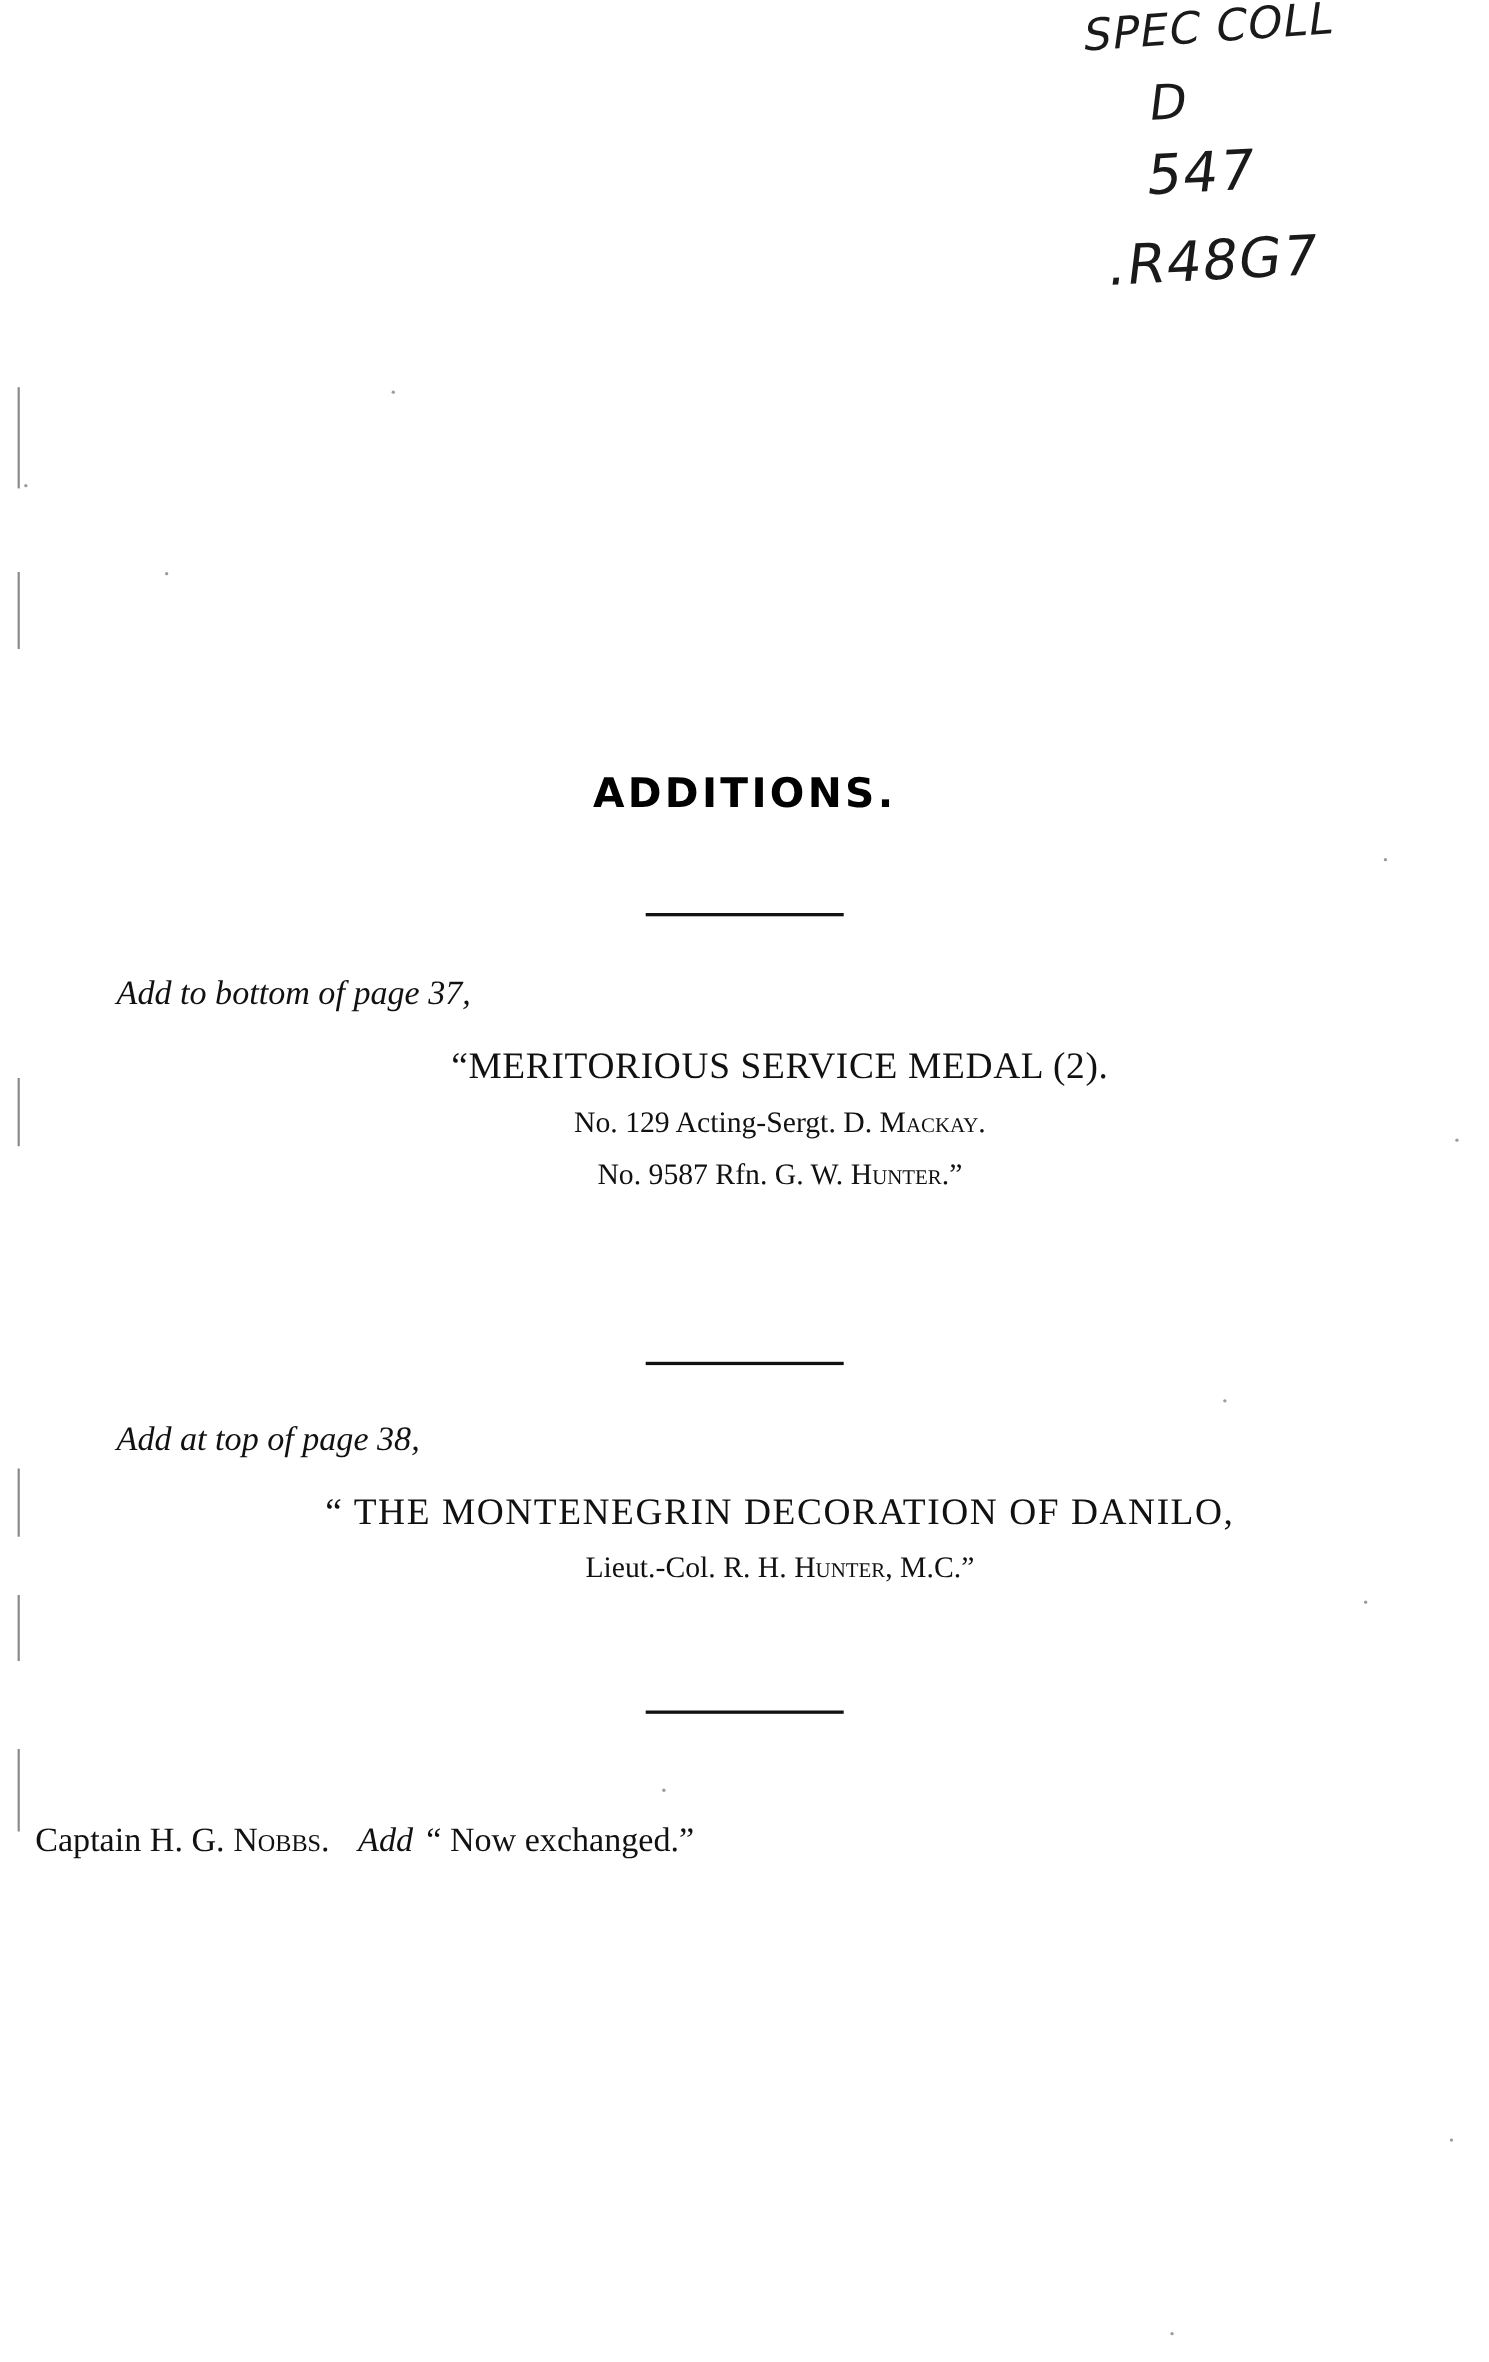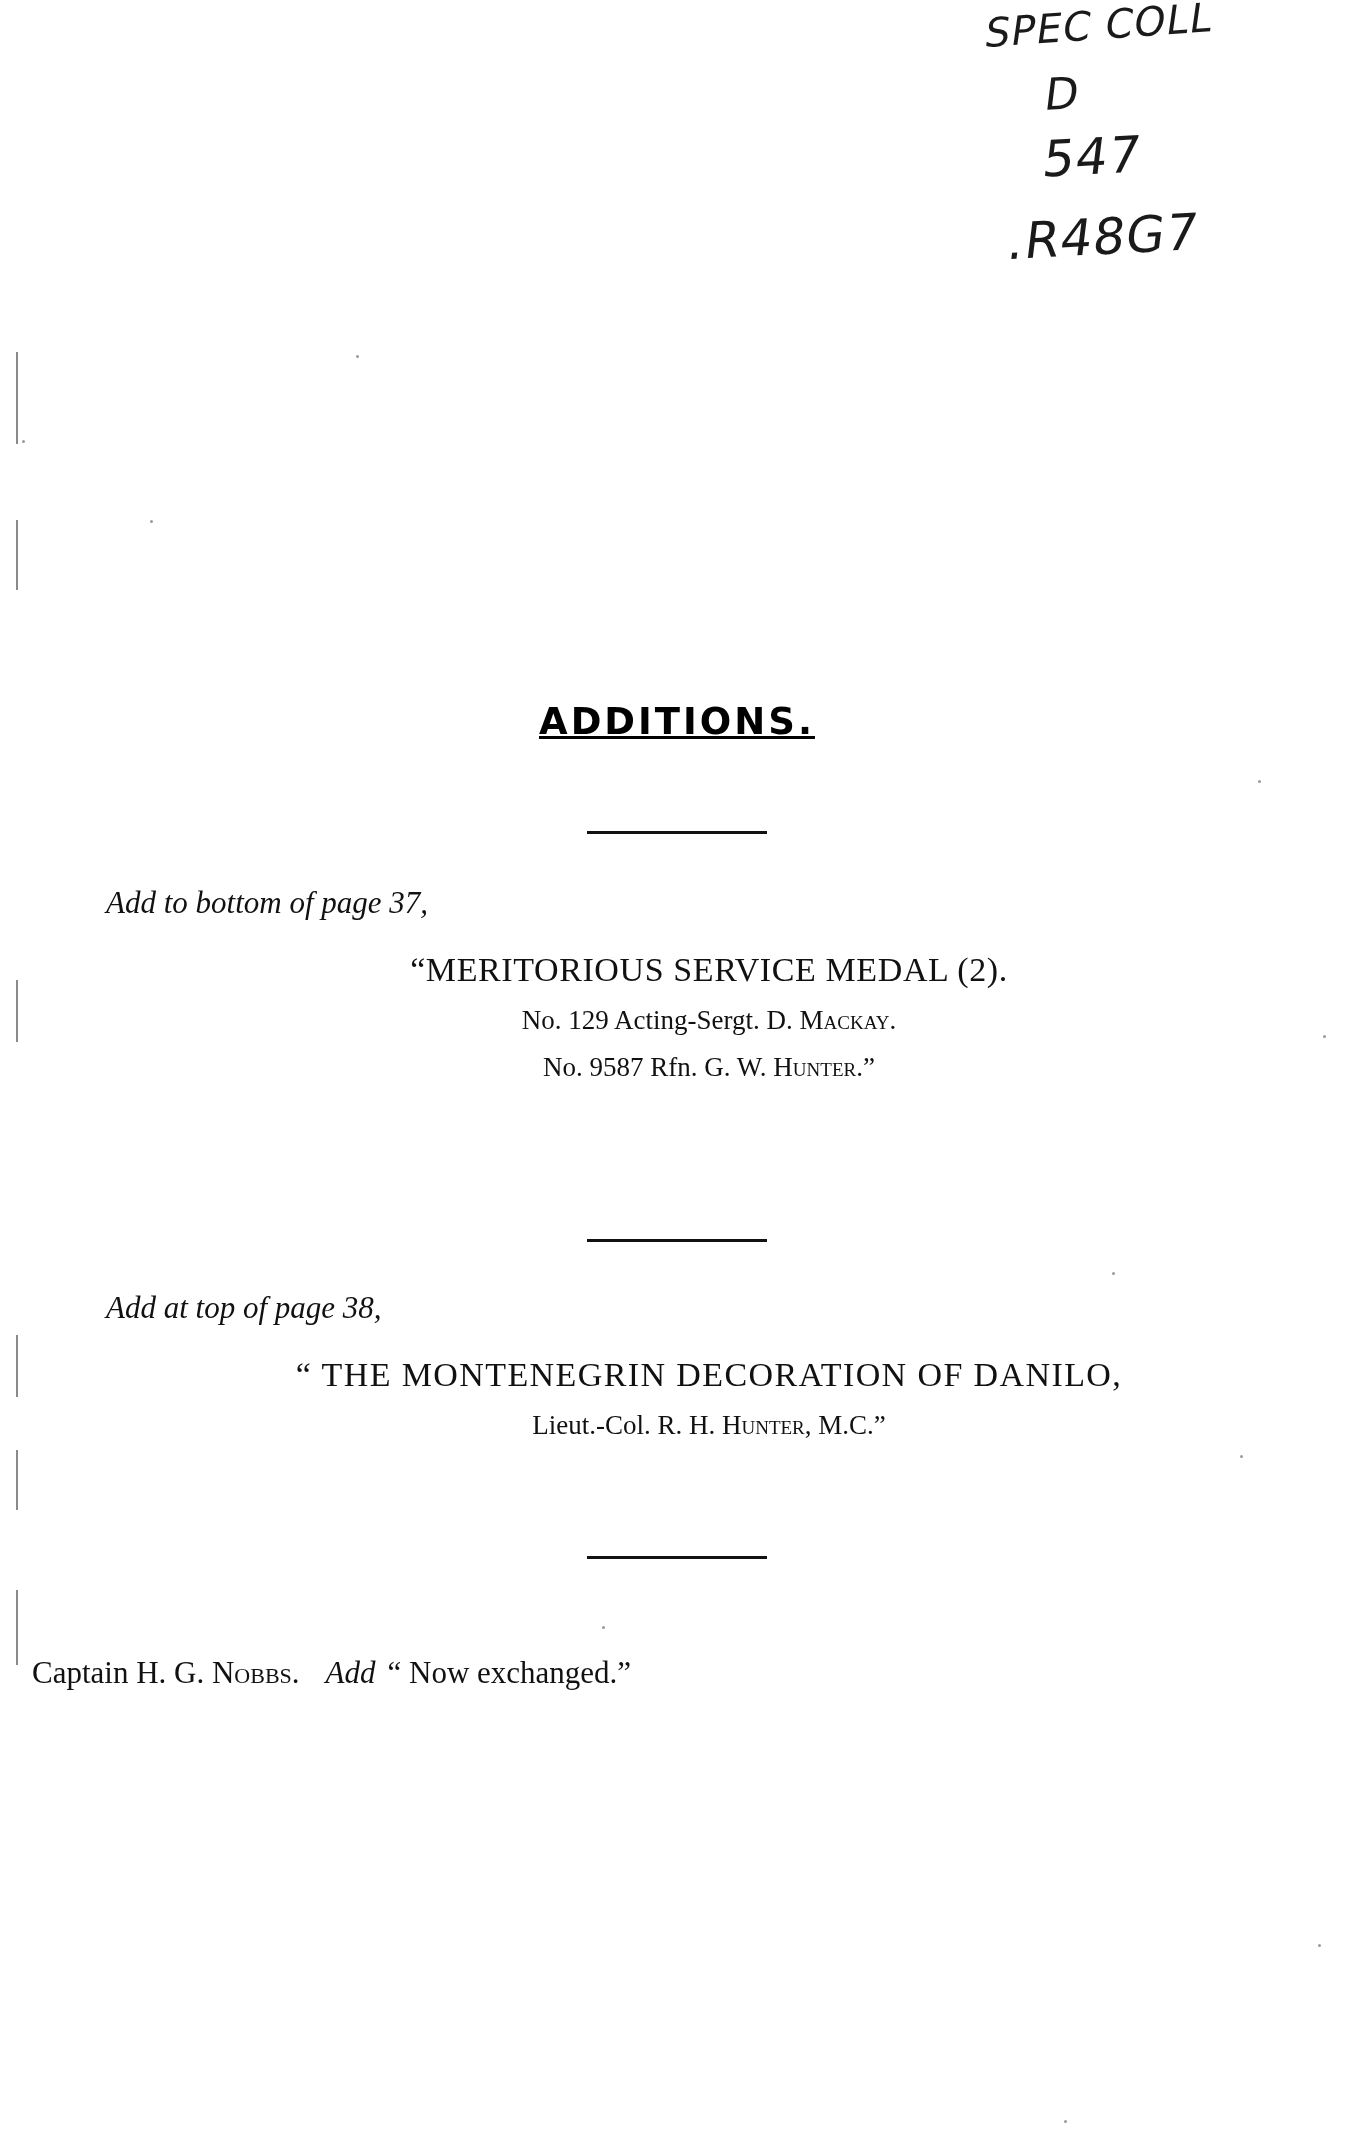--- a/index.html
+++ b/index.html
@@ -77,21 +77,20 @@
     position: absolute;
     top: 700px;
     left: 0;
     width: 1354px;
     text-align: center;
     font-family: "DejaVu Sans", sans-serif;
     font-weight: bold;
     font-size: 37px;
     letter-spacing: 3px;
     color: #000000;
-    text-decoration: underline;
   }
 
   .rule {
     position: absolute;
     left: 0;
     width: 1354px;
     text-align: center;
   }
   .rule span {
     display: inline-block;

